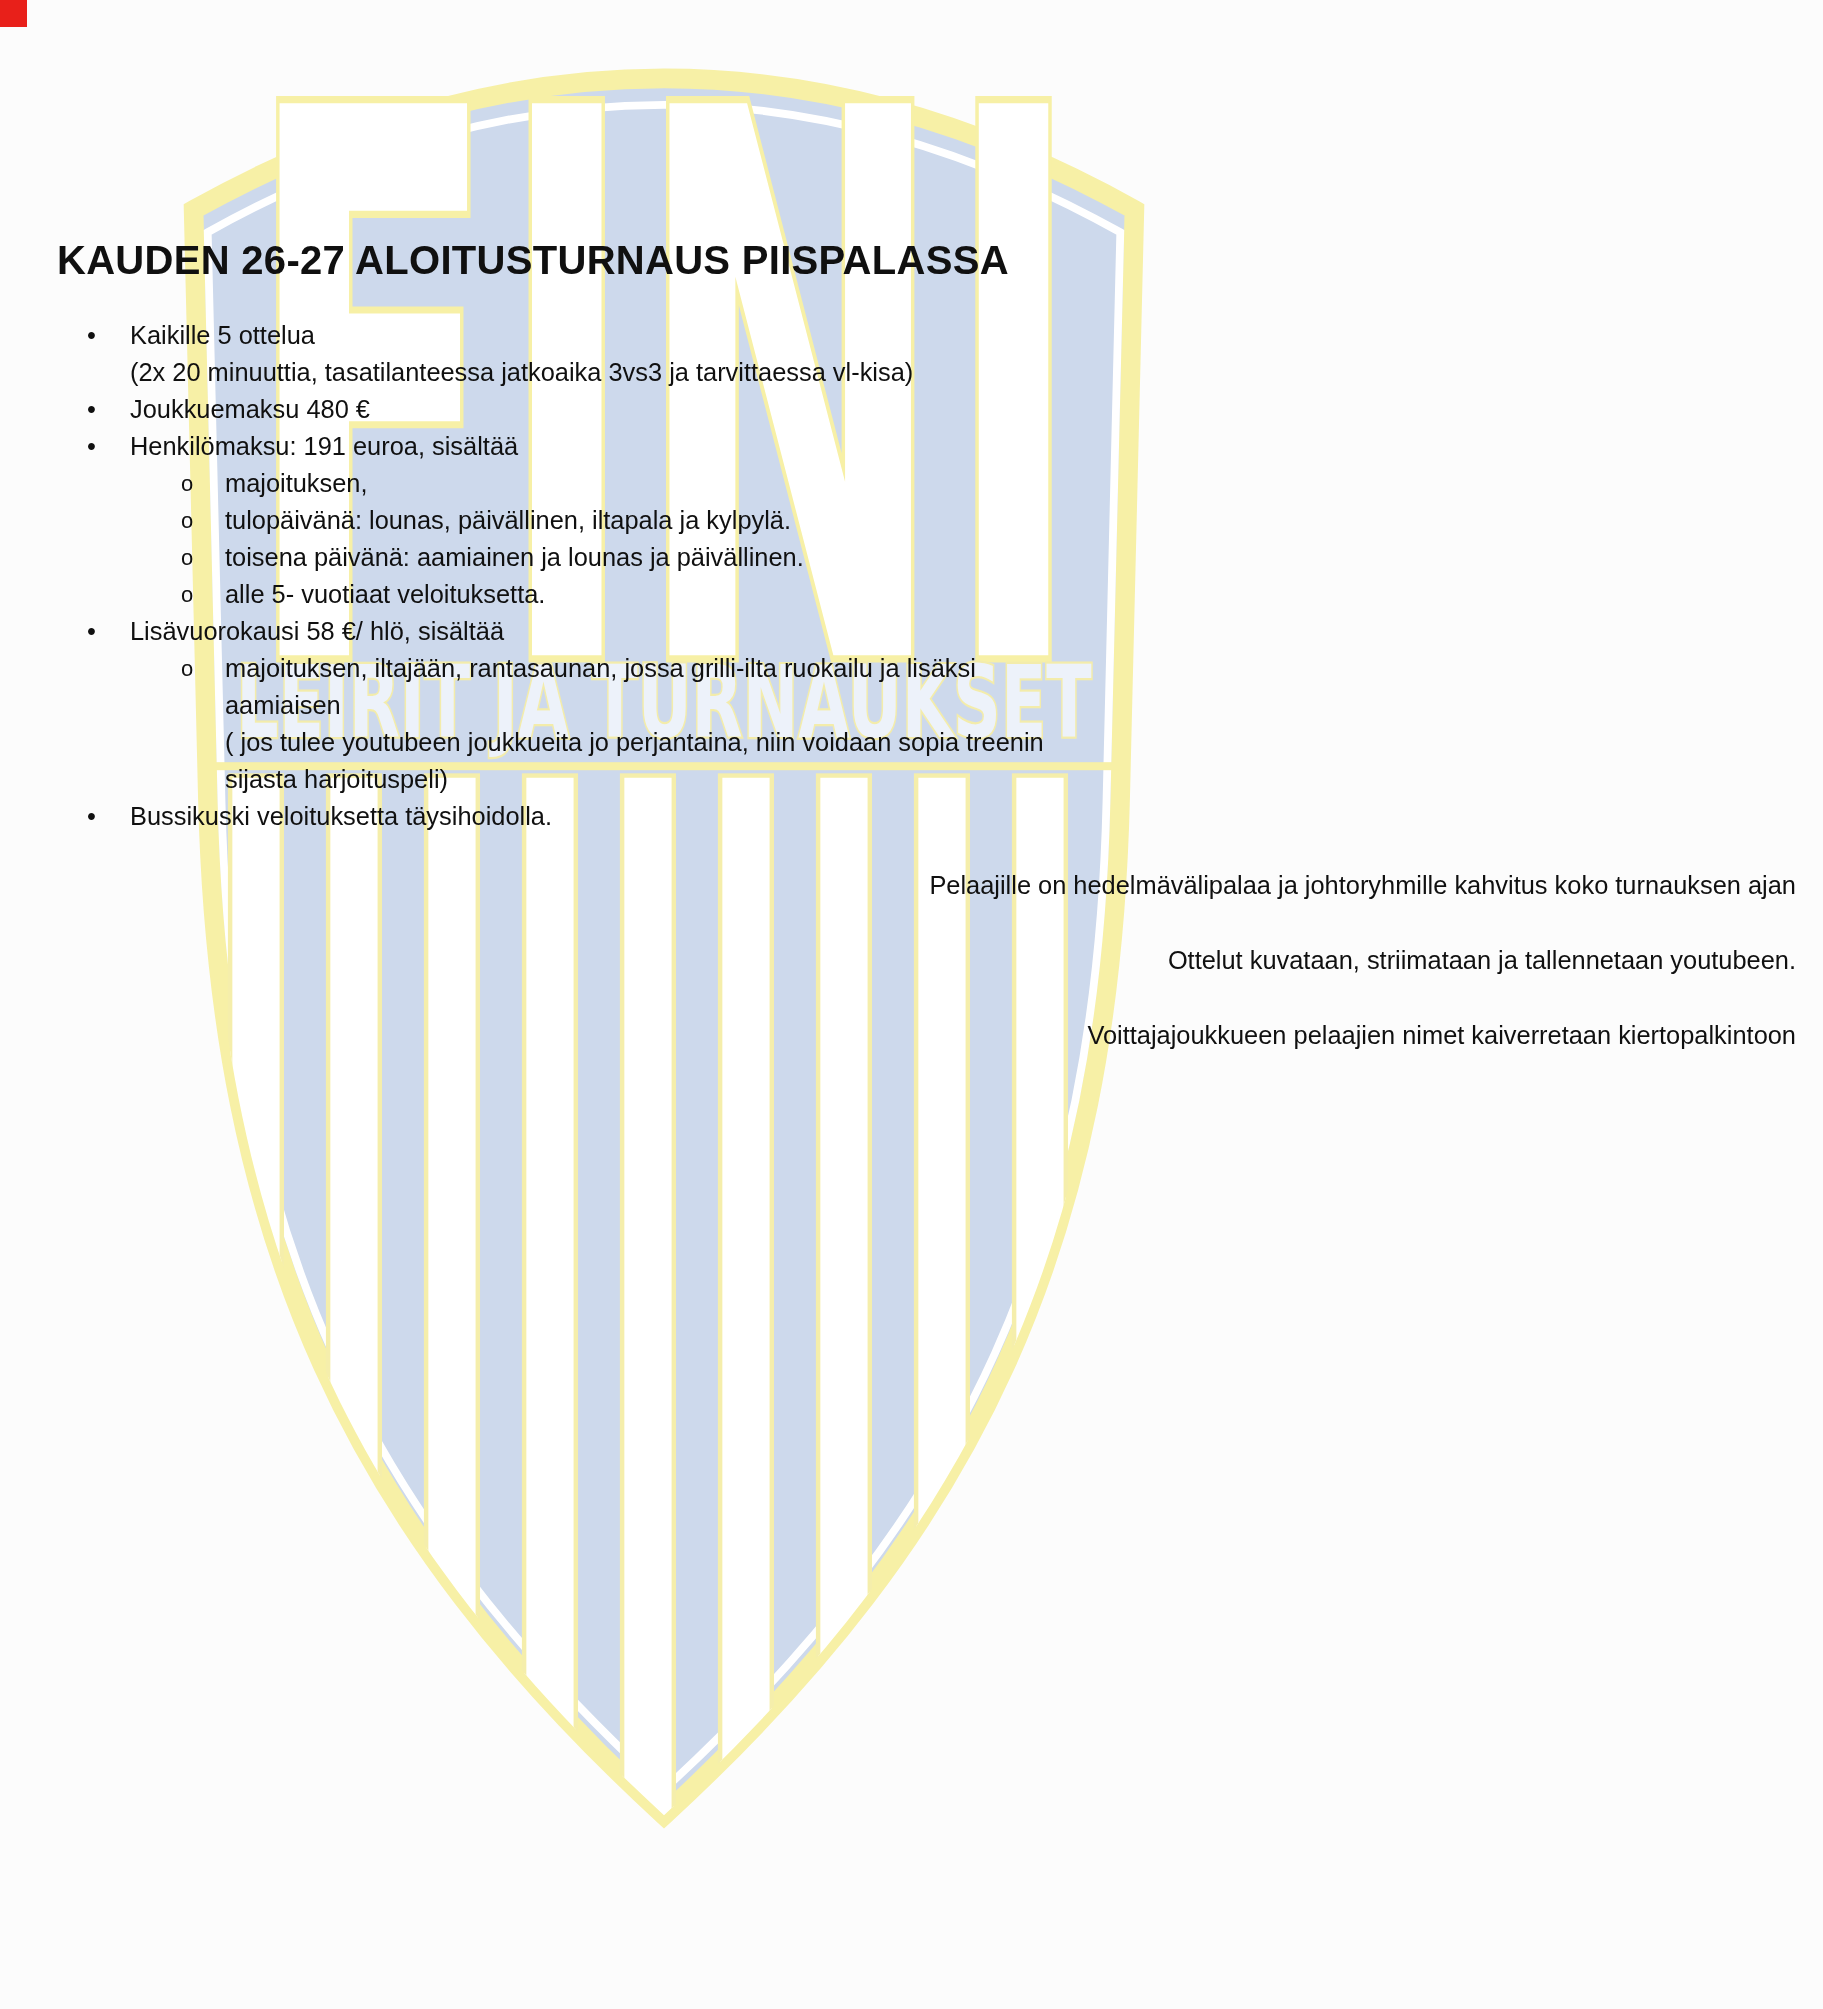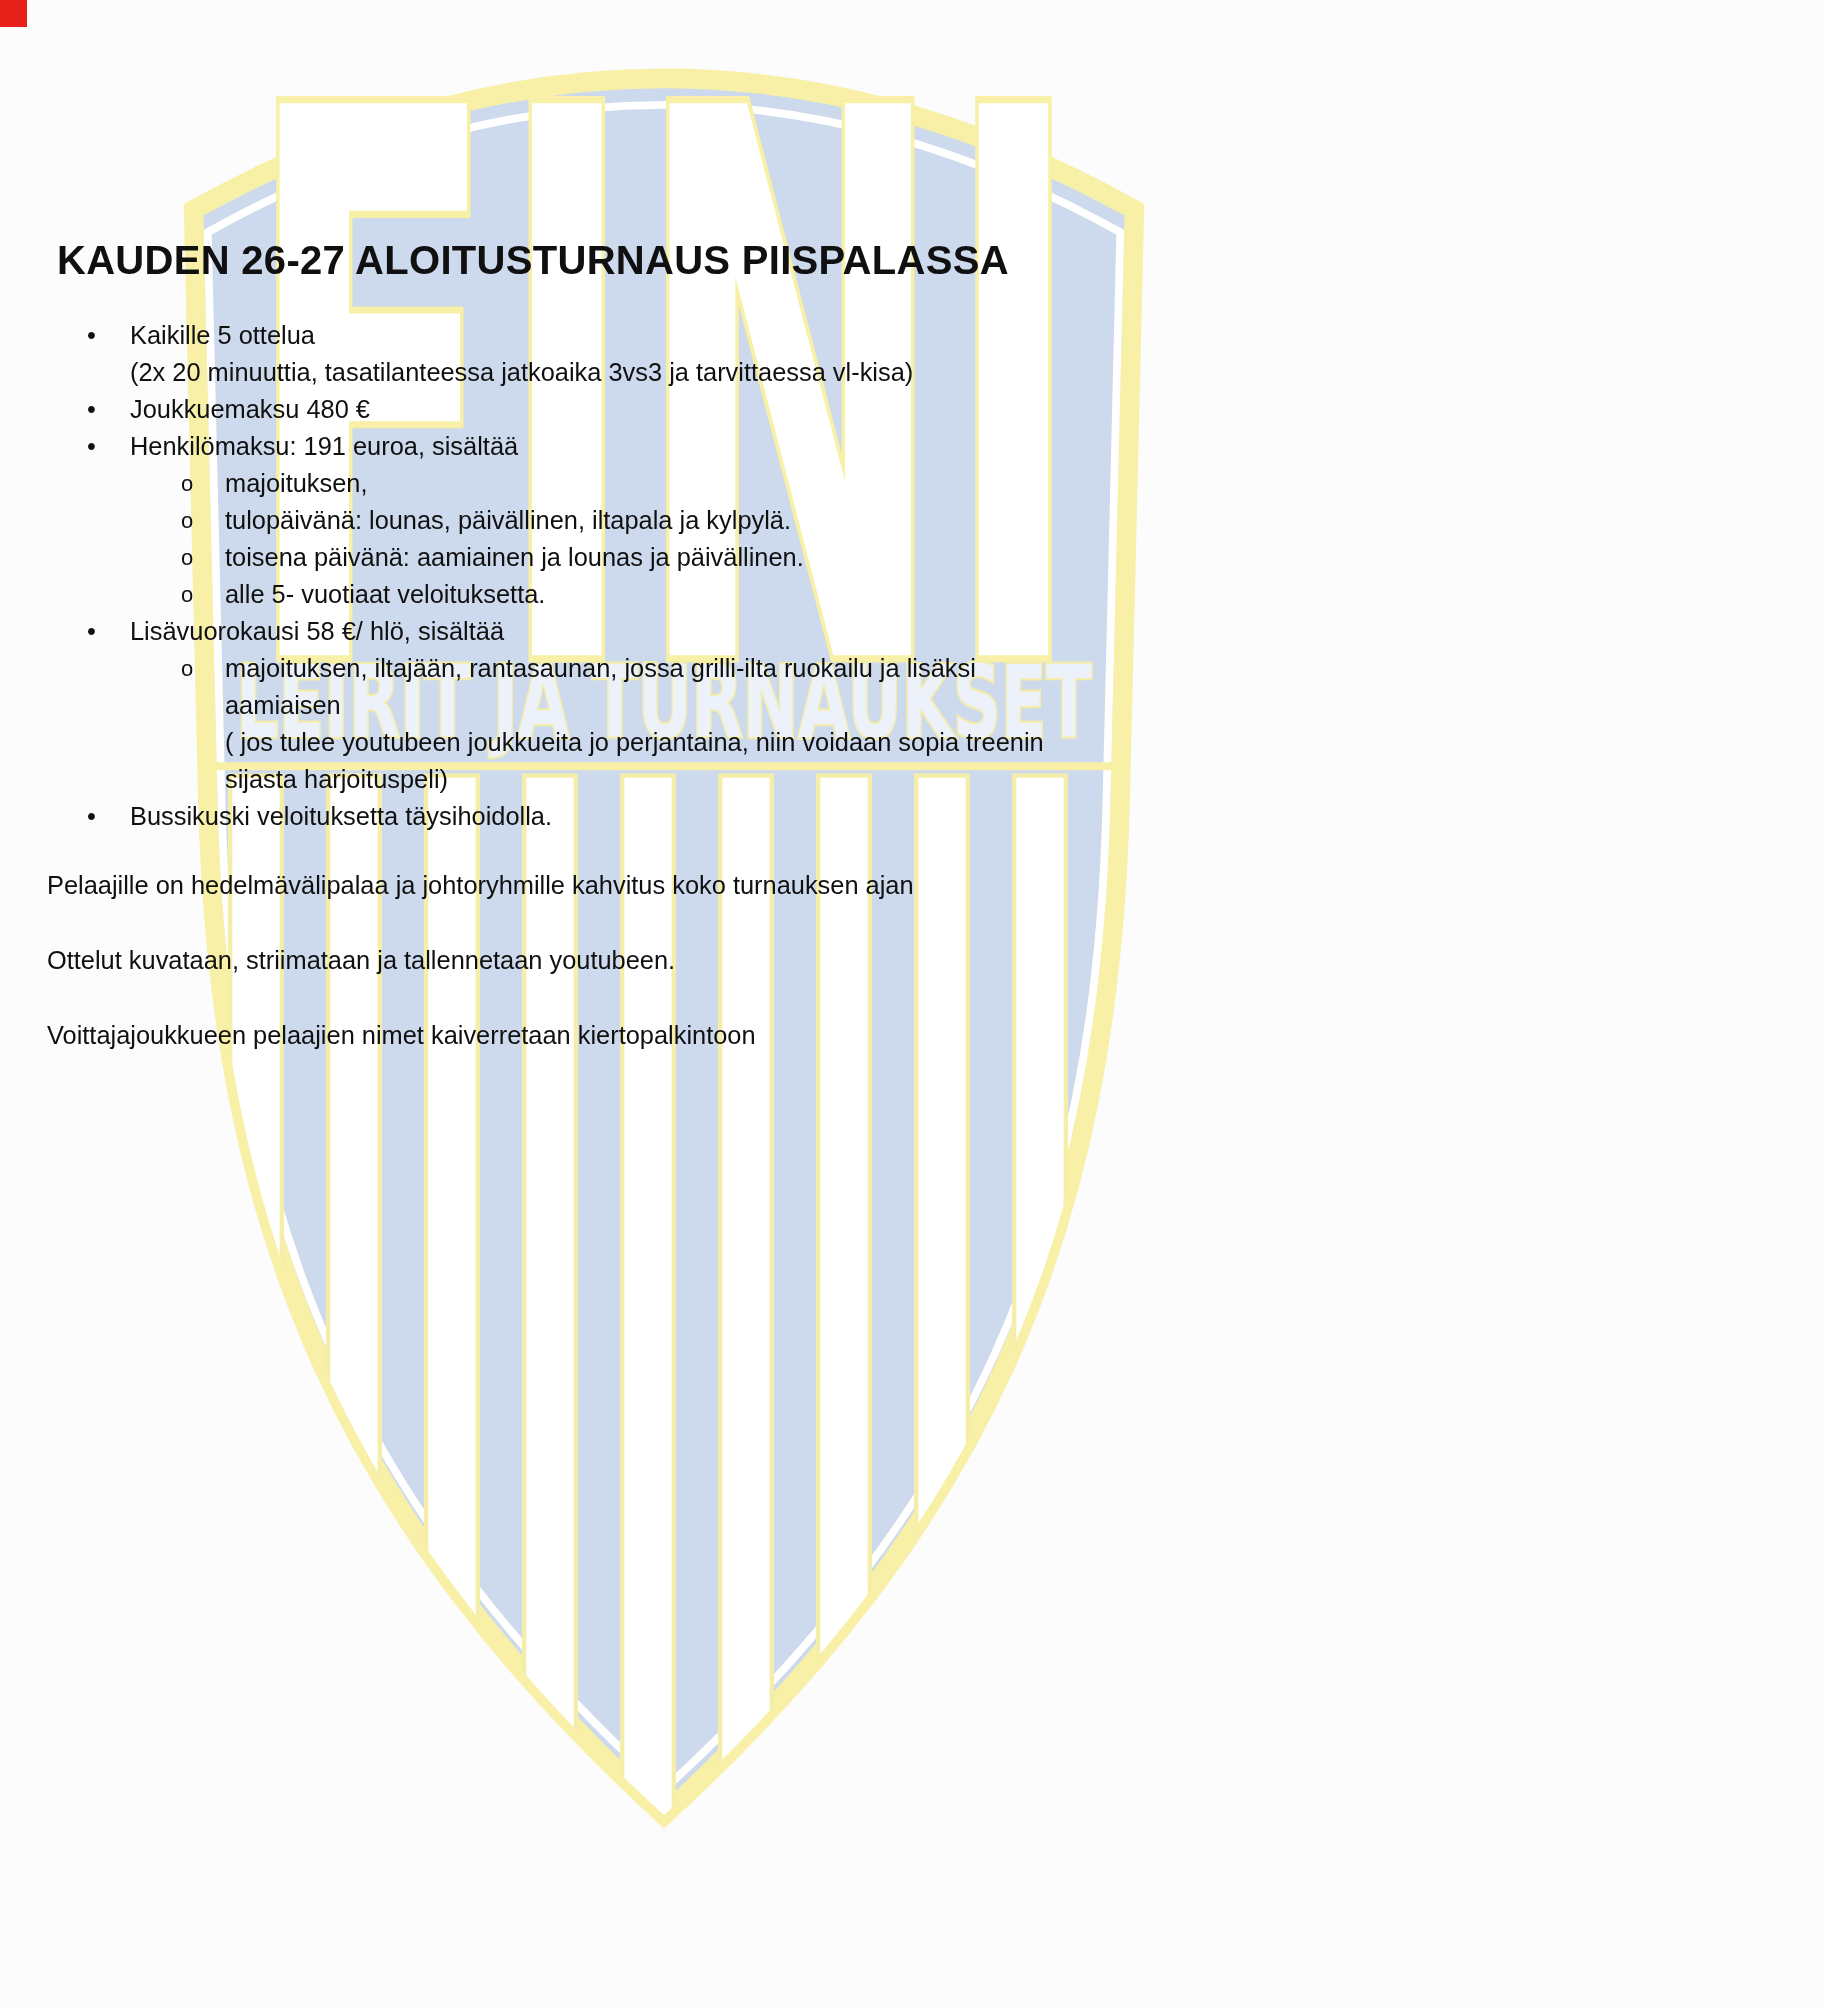--- a/index.html
+++ b/index.html
@@ -21,21 +21,21 @@
   }
   .bullet-list { margin-top: 35px; font-size: 25.4px; }
   .li { position: relative; }
   .li .line { line-height: 37px; white-space: nowrap; }
   .marker { position: absolute; top: 0; line-height: 37px; }
   .level1 { padding-left: 89px; }
   .level1 > .marker { left: 46px; font-size: 25.4px; }
   .level2 { padding-left: 184px; }
   .level2 > .marker { left: 140px; font-size: 22px; }
   .paragraphs { margin-top: 32px; font-size: 25.4px; }
-  .para { margin: 38px 0 0 6px; line-height: 37px; white-space: nowrap; }
+  .para { margin: 38px 0 0 6px; line-height: 37px; white-space: nowrap; text-align: right; }
   .para:first-child { margin-top: 0; }
 </style>
 </head>
 <body style="background: rgb(252, 252, 252);">
 
 <div class="corner-marker" id="corner-marker" style="background: rgb(232, 32, 26);"></div>
 
 <svg class="watermark" viewBox="0 0 1100 1985" aria-hidden="true">
   <defs>
     <clipPath id="shieldClip">

